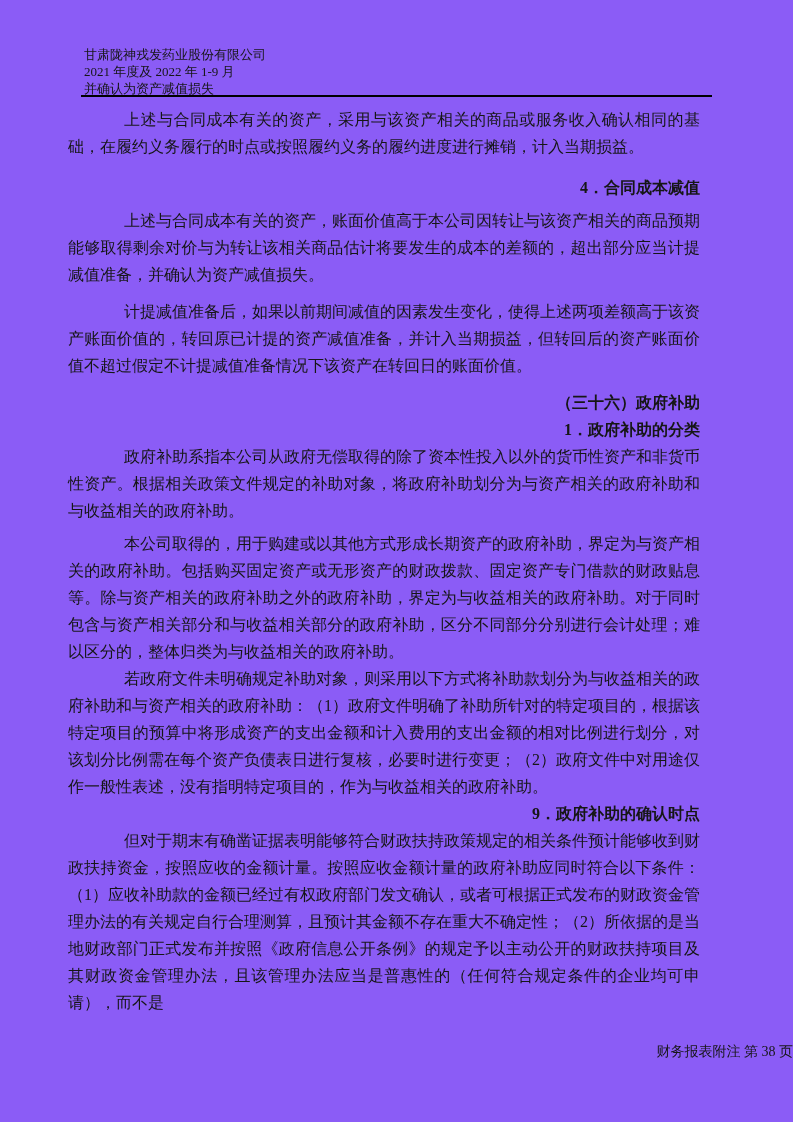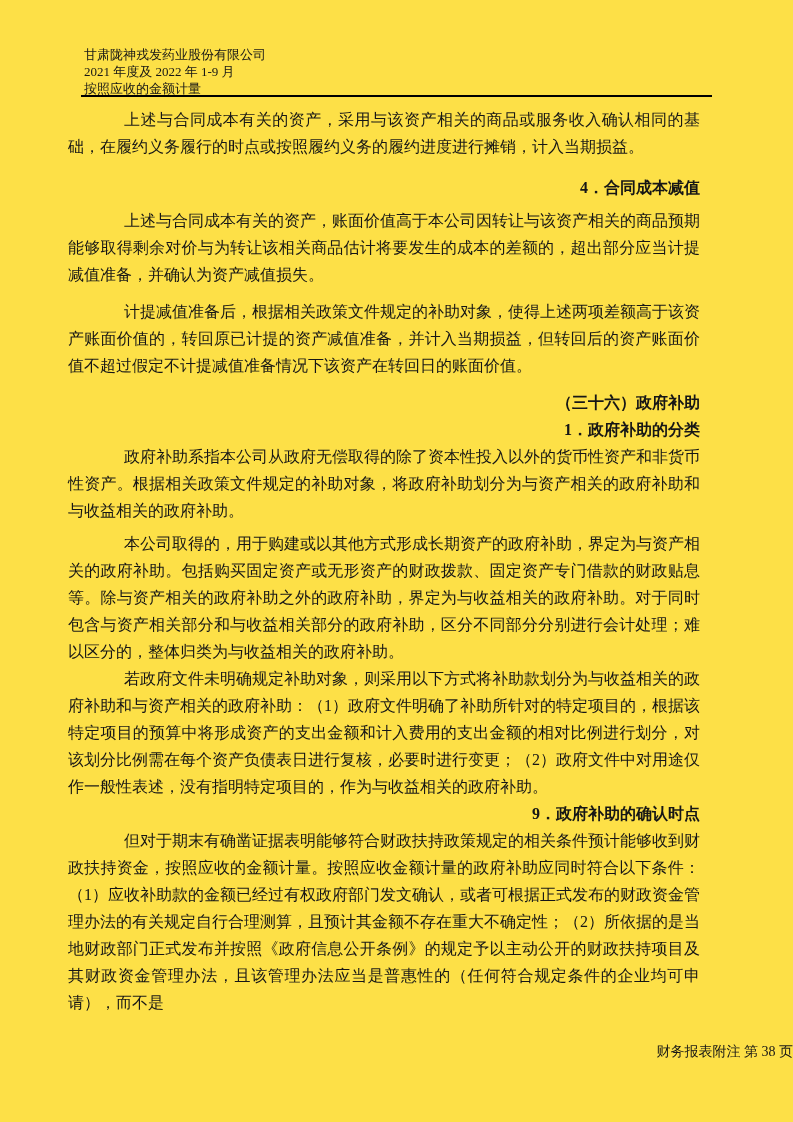--- a/index.html
+++ b/index.html
@@ -4,21 +4,21 @@
 <style>
   html, body {
     margin: 0;
     padding: 0;
     background: #ffffff;
   }
   .page {
     position: relative;
     width: 793px;
     height: 1122px;
-    background: #fde047;
+    background: #8b5cf6;
     color: #161616;
     font-family: "Liberation Serif", "DejaVu Serif", serif;
     overflow: hidden;
   }
   
   .doc-header {
     position: absolute;
     top: 46px;
     left: 84px;
     right: 81px;
@@ -72,30 +72,30 @@
   }
 </style>
 </head>
 <body>
 
 <div class="page">
 
   <header class="doc-header">
     <div>甘肃陇神戎发药业股份有限公司</div>
     <div>2021 年度及 2022 年 1-9 月</div>
-    <div>按照应收的金额计量</div>
+    <div>并确认为资产减值损失</div>
   </header>
 
   <div class="header-rule"></div>
 
   <main class="doc-body">
     <p>上述与合同成本有关的资产，采用与该资产相关的商品或服务收入确认相同的基础，在履约义务履行的时点或按照履约义务的履约进度进行摊销，计入当期损益。</p>
     <h3 class="sp-lg">4．合同成本减值</h3>
     <p class="sp-sm">上述与合同成本有关的资产，账面价值高于本公司因转让与该资产相关的商品预期能够取得剩余对价与为转让该相关商品估计将要发生的成本的差额的，超出部分应当计提减值准备，并确认为资产减值损失。</p>
-    <p class="sp-md">计提减值准备后，根据相关政策文件规定的补助对象，使得上述两项差额高于该资产账面价值的，转回原已计提的资产减值准备，并计入当期损益，但转回后的资产账面价值不超过假定不计提减值准备情况下该资产在转回日的账面价值。</p>
+    <p class="sp-md">计提减值准备后，如果以前期间减值的因素发生变化，使得上述两项差额高于该资产账面价值的，转回原已计提的资产减值准备，并计入当期损益，但转回后的资产账面价值不超过假定不计提减值准备情况下该资产在转回日的账面价值。</p>
     <h3 class="sp-md">（三十六）政府补助</h3>
     <h3>1．政府补助的分类</h3>
     <p>政府补助系指本公司从政府无偿取得的除了资本性投入以外的货币性资产和非货币性资产。根据相关政策文件规定的补助对象，将政府补助划分为与资产相关的政府补助和与收益相关的政府补助。</p>
     <p class="sp-sm">本公司取得的，用于购建或以其他方式形成长期资产的政府补助，界定为与资产相关的政府补助。包括购买固定资产或无形资产的财政拨款、固定资产专门借款的财政贴息等。除与资产相关的政府补助之外的政府补助，界定为与收益相关的政府补助。对于同时包含与资产相关部分和与收益相关部分的政府补助，区分不同部分分别进行会计处理；难以区分的，整体归类为与收益相关的政府补助。</p>
     <p>若政府文件未明确规定补助对象，则采用以下方式将补助款划分为与收益相关的政府补助和与资产相关的政府补助：（1）政府文件明确了补助所针对的特定项目的，根据该特定项目的预算中将形成资产的支出金额和计入费用的支出金额的相对比例进行划分，对该划分比例需在每个资产负债表日进行复核，必要时进行变更；（2）政府文件中对用途仅作一般性表述，没有指明特定项目的，作为与收益相关的政府补助。</p>
     <h3>9．政府补助的确认时点</h3>
     <p>但对于期末有确凿证据表明能够符合财政扶持政策规定的相关条件预计能够收到财政扶持资金，按照应收的金额计量。按照应收金额计量的政府补助应同时符合以下条件：（1）应收补助款的金额已经过有权政府部门发文确认，或者可根据正式发布的财政资金管理办法的有关规定自行合理测算，且预计其金额不存在重大不确定性；（2）所依据的是当地财政部门正式发布并按照《政府信息公开条例》的规定予以主动公开的财政扶持项目及其财政资金管理办法，且该管理办法应当是普惠性的（任何符合规定条件的企业均可申请），而不是</p>
   </main>
 
   <footer class="doc-footer">

